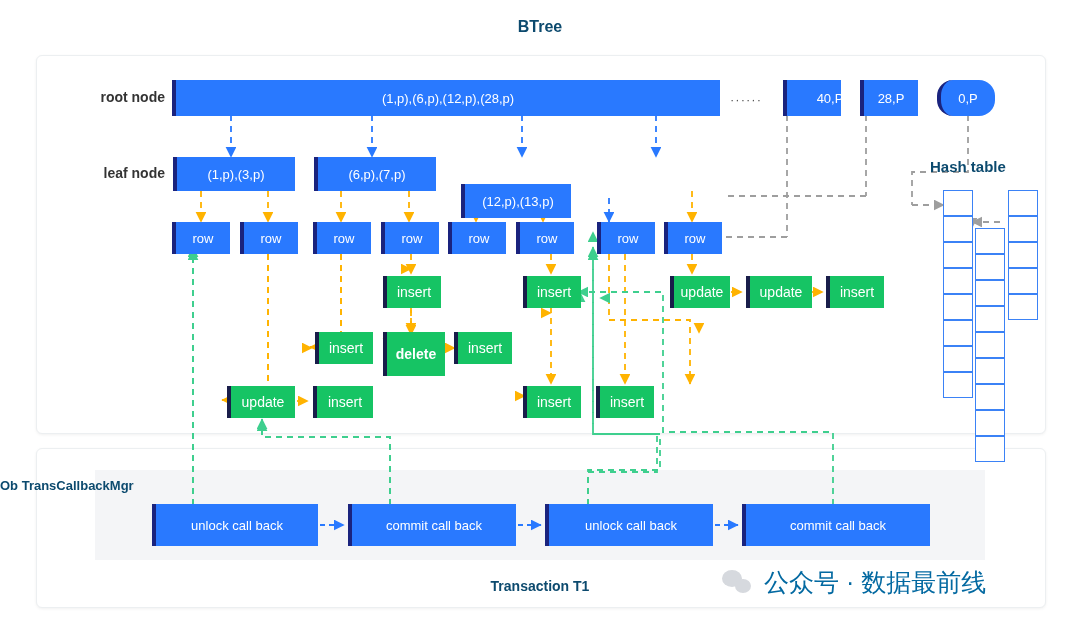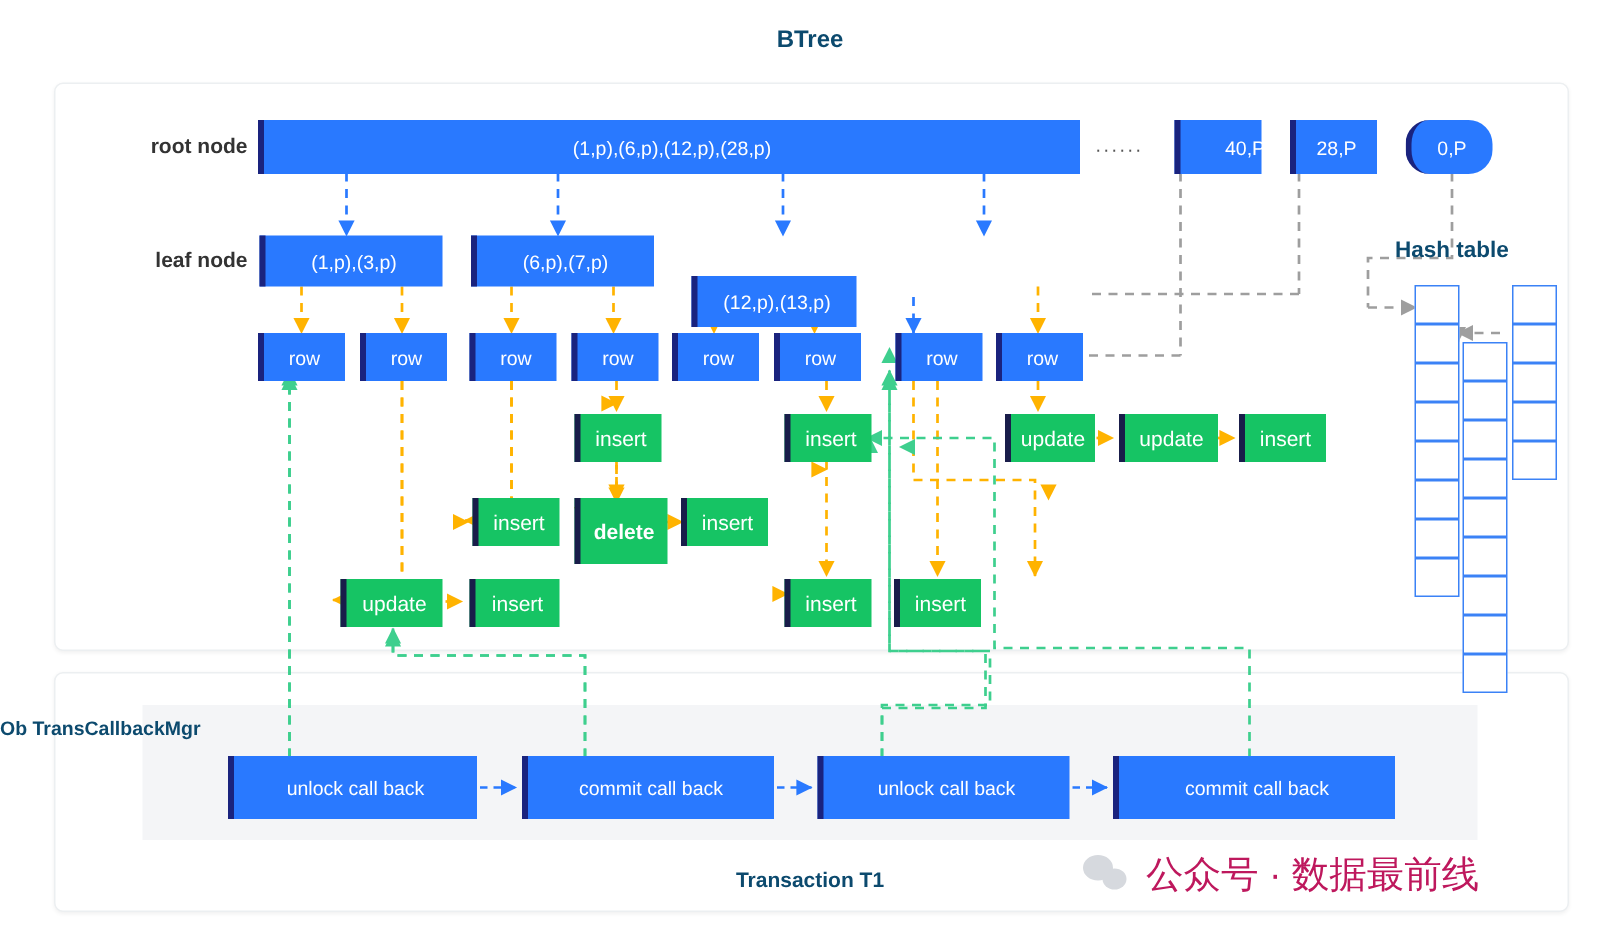--- a/index.html
+++ b/index.html
@@ -76,21 +76,21 @@
     background:#ffffff;
   }
 
   
   #wires{position:absolute;left:0;top:0;width:1080px;height:633px;pointer-events:none;}
 
   
   #watermark{
     position:absolute;left:722px;top:566px;
     display:flex;align-items:center;gap:8px;
-    color:#be185d;font-size:25px;font-weight:normal;
+    color:#0369a1;font-size:25px;font-weight:normal;
     white-space:nowrap;
   }
   #watermark .wm-icon{
     position:relative;width:34px;height:26px;flex:none;
   }
   #watermark .wm-icon i{
     position:absolute;background:#d6d9de;border-radius:50%;display:block;
   }
   .bub-a{width:20px;height:17px;left:0;top:0;border-radius:50% 50% 50% 20%/50% 50% 50% 20%;}
   .bub-b{width:16px;height:14px;left:13px;top:9px;border-radius:50% 50% 20% 50%/50% 50% 20% 50%;}

